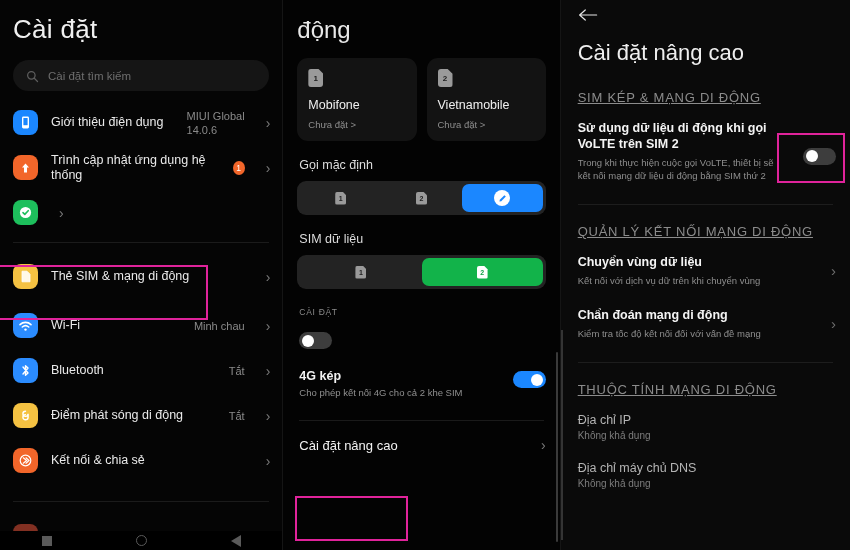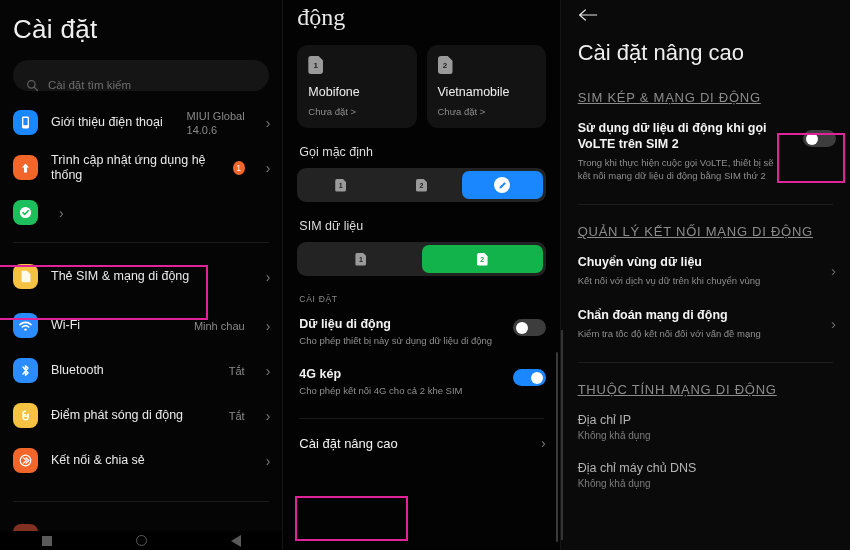--- a/index.html
+++ b/index.html
@@ -25,21 +25,21 @@
     letter-spacing: .3px;
     padding: 14px 0 0 13px;
     font-weight: 400;
   }
   .searchbar {
     margin: 15px 13px 0 13px;
     height: 31px;
     background: #151515;
     border-radius: 17px;
     display: flex;
-    align-items: flex-end;
+    align-items: center;
     padding: 0 13px;
     gap: 9px;
   }
   .search-ico { width: 13px; height: 13px; flex:0 0 auto; opacity:.55; }
   .search-ph { color: #6e6e6e; font-size: 11.5px; }
 
   .list { margin-top: 9px; }
   .row {
     display: flex; align-items: center;
     padding: 0 12px 0 13px;
@@ -60,21 +60,21 @@
   .chev { color:#7a7a7a; font-size: 14px; margin-left: 8px; flex:0 0 auto; font-weight:300;}
   .badge {
     background:#f2662a; color:#fff; font-size:8.5px;
     width:14px;height:14px;border-radius:50%;
     display:flex;align-items:center;justify-content:center; margin-left:6px;
   }
   .divider-l { height:1px; background:#1b1b1b; margin: 7px 13px; }
 
   
   .mid-title {
-    color:#e8e8e8; font-size:24px; padding: 4px 0 0 14px; font-weight:400;font-family:Liberation Serif, serif;
+    color:#e8e8e8; font-size:24px; padding: 16px 0 0 14px; font-weight:400;
   }
   .sim-cards { display:flex; gap:10px; padding: 14px 14px 0 14px; }
   .sim-card {
     flex:1 1 0; background:#131313; border-radius:11px;
     padding: 11px 10px 11px 11px; min-height:74px;
   }
   .sim-chip {
     width:15px; height:18px; background:#9a9a9a; border-radius:3px;
     color:#1d1d1d; font-size:8px; font-weight:700;
     display:flex; align-items:center; justify-content:center;
@@ -135,21 +135,21 @@
   .adv-label { color:#f2f2f2; font-size:13px; }
   .mid-scroll {
     position:absolute; right:2px; top:352px; width:2px; height:190px;
     background:#3a3a3a; border-radius:2px;
   }
 
   
   .back-ico { padding: 8px 0 0 17px; }
   .r-title { color:#efefef; font-size:22px; padding: 14px 0 0 17px; font-weight:400; }
   .r-caps { color:#8c8c8c; font-size:13px; letter-spacing:.75px; padding: 24px 0 0 17px; text-decoration: underline; }
-  .rrow { display:flex; align-items:flex-start; padding: 15px 14px 0 17px; gap:16px; }
+  .rrow { display:flex; align-items:center; padding: 15px 14px 0 17px; gap:16px; }
   .rrow-txt { flex:1 1 auto; }
   .rrow-title { color:#f4f4f4; font-size:12.5px; font-weight:700; line-height:16px; margin-bottom:4px; }
   .rrow-sub { color:#8e8e8e; font-size:9.5px; line-height:13px; }
   .rchev { color:#6e6e6e; font-size:15px; font-weight:300; align-self:center; }
   .divider-r { height:1px; background:#1d1d1d; margin: 22px 17px 0 17px; }
   .prop { padding: 16px 0 0 17px; }
   .prop-t { color:#b4b4b4; font-size:12.5px; margin-bottom:3px; }
   .prop-v { color:#7d7d7d; font-size:10px; }
   .right-scroll {
     position:absolute; left:0px; top:330px; width:2px; height:210px;
@@ -197,21 +197,21 @@
 
     <div class="list">
 
       <div class="row">
         <span class="appicon" style="background:#1b87ff">
           <svg width="13" height="15" viewBox="0 0 13 15">
               <rect x="3" y="1.5" width="7" height="12" rx="1.4" fill="#fff"></rect>
               <rect x="4.4" y="3" width="4.2" height="7.2" fill="#1b87ff"></rect>
             </svg>
         </span>
-        <span class="row-label">Giới thiệu điện thoại</span>
+        <span class="row-label">Giới thiệu điện dụng</span>
         <span class="row-value">MIUI Global
 14.0.6</span>
         <span class="chev">›</span>
       </div>
 
       <div class="row">
         <span class="appicon" style="background:#f2662a">
           <svg width="13" height="14" viewBox="0 0 13 14">
               <path d="M6.5 2.5 L10 6.6 H8 V11.5 H5 V6.6 H3 Z" fill="#fff"></path>
             </svg>
@@ -353,24 +353,20 @@
         <span class="seg-chip">1</span>
       </div>
       <div class="seg-item sel-green">
         <span class="seg-chip on-green">2</span>
       </div>
     </div>
 
     <div class="caps-head">CÀI ĐẶT</div>
 
     <div class="mrow">
-      <div class="mrow-txt">
-        <div class="mrow-title">Dữ liệu di động</div>
-        <div class="mrow-sub">Cho phép thiết bị này sử dụng dữ liệu di động</div>
-      </div>
       <span class="toggle off">
           <span class="knob"></span>
         </span>
     </div>
 
     <div class="mrow" style="padding-top:20px">
       <div class="mrow-txt">
         <div class="mrow-title">4G kép</div>
         <div class="mrow-sub">Cho phép kết nối 4G cho cả 2 khe SIM</div>
       </div>

